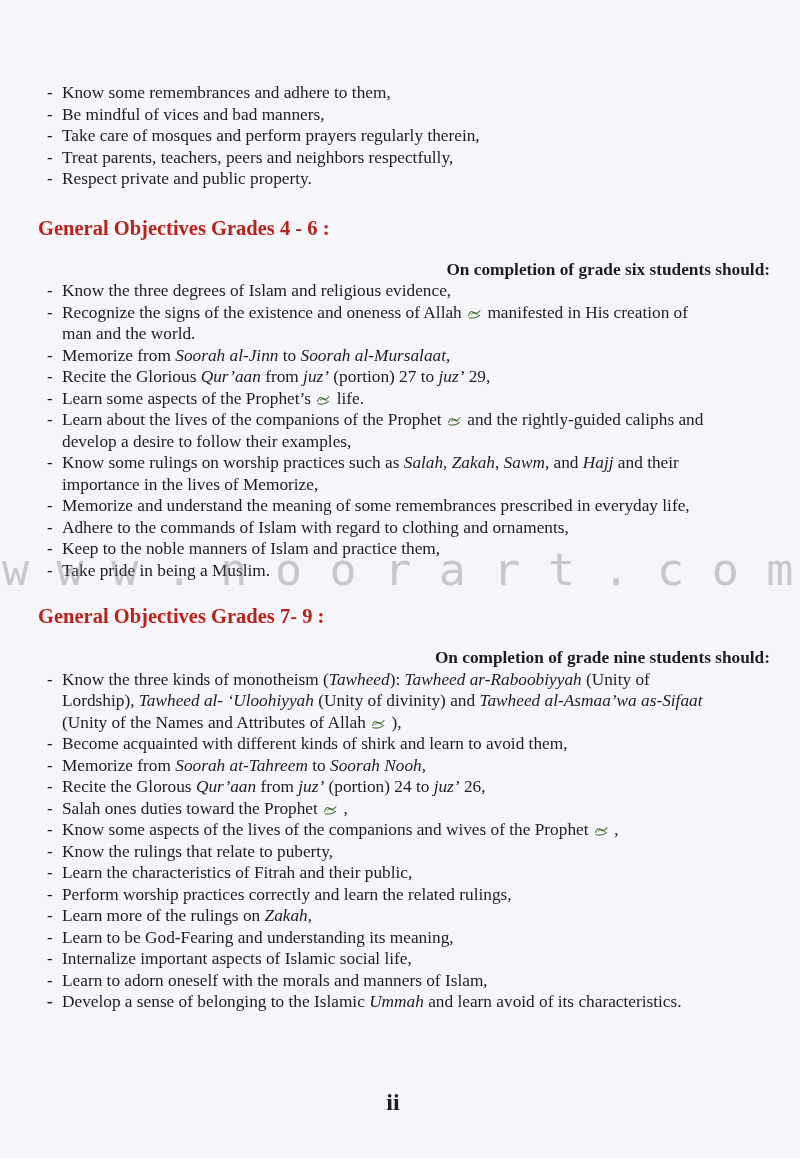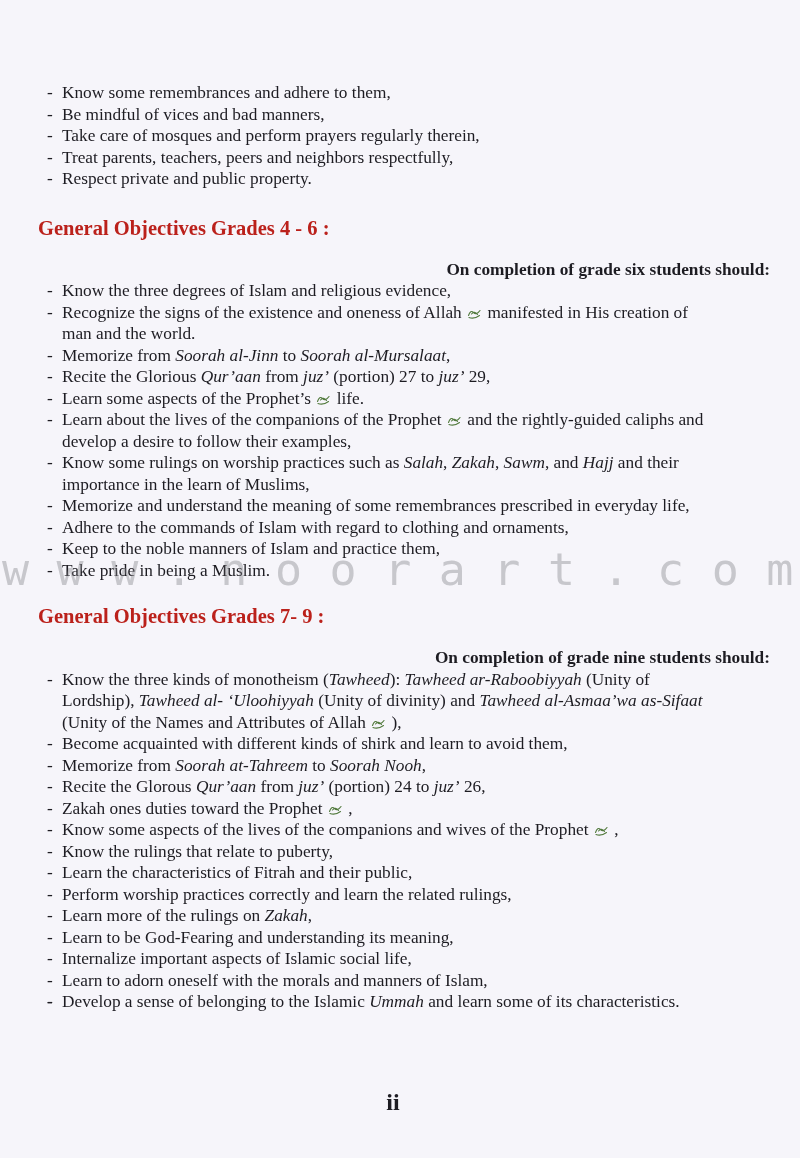--- a/index.html
+++ b/index.html
@@ -86,50 +86,50 @@
                 <path d="M1.5 7.5 Q3.5 1.5 6.5 4.5 T13 2.5 M2 9.5 Q7 11.5 12.5 7.5 M4.5 6 Q7.5 2.5 10.5 6.5" fill="none" stroke="currentColor" stroke-width="1.1" stroke-linecap="round"></path>
               </svg></span><span> manifested in His creation of</span><br><span>man and the world.</span></span></div>
         <div class="li"><span class="dash">-</span><span class="txt"><span>Memorize from </span><i>Soorah al-Jinn</i><span> to </span><i>Soorah al-Mursalaat</i><span>,</span></span></div>
         <div class="li"><span class="dash">-</span><span class="txt"><span>Recite the Glorious </span><i>Qur’aan</i><span> from </span><i>juz’</i><span> (portion) 27 to </span><i>juz’</i><span> 29,</span></span></div>
         <div class="li"><span class="dash">-</span><span class="txt"><span>Learn some aspects of the Prophet’s </span><span class="sym"><svg width="15" height="11" viewBox="0 0 15 11" aria-hidden="true">
                 <path d="M1.5 7.5 Q3.5 1.5 6.5 4.5 T13 2.5 M2 9.5 Q7 11.5 12.5 7.5 M4.5 6 Q7.5 2.5 10.5 6.5" fill="none" stroke="currentColor" stroke-width="1.1" stroke-linecap="round"></path>
               </svg></span><span> life.</span></span></div>
         <div class="li"><span class="dash">-</span><span class="txt"><span>Learn about the lives of the companions of the Prophet </span><span class="sym"><svg width="15" height="11" viewBox="0 0 15 11" aria-hidden="true">
                 <path d="M1.5 7.5 Q3.5 1.5 6.5 4.5 T13 2.5 M2 9.5 Q7 11.5 12.5 7.5 M4.5 6 Q7.5 2.5 10.5 6.5" fill="none" stroke="currentColor" stroke-width="1.1" stroke-linecap="round"></path>
               </svg></span><span> and the rightly-guided caliphs and</span><br><span>develop a desire to follow their examples,</span></span></div>
-        <div class="li"><span class="dash">-</span><span class="txt"><span>Know some rulings on worship practices such as </span><i>Salah</i><span>, </span><i>Zakah</i><span>, </span><i>Sawm</i><span>, and </span><i>Hajj</i><span> and their</span><br><span>importance in the learn of Muslims,</span></span></div>
+        <div class="li"><span class="dash">-</span><span class="txt"><span>Know some rulings on worship practices such as </span><i>Salah</i><span>, </span><i>Zakah</i><span>, </span><i>Sawm</i><span>, and </span><i>Hajj</i><span> and their</span><br><span>importance in the lives of Memorize,</span></span></div>
         <div class="li"><span class="dash">-</span><span class="txt"><span>Memorize and understand the meaning of some remembrances prescribed in everyday life,</span></span></div>
         <div class="li"><span class="dash">-</span><span class="txt"><span>Adhere to the commands of Islam with regard to clothing and ornaments,</span></span></div>
         <div class="li"><span class="dash">-</span><span class="txt"><span>Keep to the noble manners of Islam and practice them,</span></span></div>
         <div class="li"><span class="dash">-</span><span class="txt"><span>Take pride in being a Muslim.</span></span></div>
       </div>
 
     <h2 class="section-heading second">General Objectives Grades 7- 9 :</h2>
     <p class="intro">On completion of grade nine students should:</p>
     <div class="list">
         <div class="li"><span class="dash">-</span><span class="txt"><span>Know the three kinds of monotheism (</span><i>Tawheed</i><span>): </span><i>Tawheed ar-Raboobiyyah</i><span> (Unity of</span><br><span>Lordship), </span><i>Tawheed al- ‘Uloohiyyah</i><span> (Unity of divinity) and </span><i>Tawheed al-Asmaa’wa as-Sifaat</i><br><span>(Unity of the Names and Attributes of Allah </span><span class="sym"><svg width="15" height="11" viewBox="0 0 15 11" aria-hidden="true">
                 <path d="M1.5 7.5 Q3.5 1.5 6.5 4.5 T13 2.5 M2 9.5 Q7 11.5 12.5 7.5 M4.5 6 Q7.5 2.5 10.5 6.5" fill="none" stroke="currentColor" stroke-width="1.1" stroke-linecap="round"></path>
               </svg></span><span> ),</span></span></div>
         <div class="li"><span class="dash">-</span><span class="txt"><span>Become acquainted with different kinds of shirk and learn to avoid them,</span></span></div>
         <div class="li"><span class="dash">-</span><span class="txt"><span>Memorize from </span><i>Soorah at-Tahreem</i><span> to </span><i>Soorah Nooh</i><span>,</span></span></div>
         <div class="li"><span class="dash">-</span><span class="txt"><span>Recite the Glorous </span><i>Qur’aan</i><span> from </span><i>juz’</i><span> (portion) 24 to </span><i>juz’</i><span> 26,</span></span></div>
-        <div class="li"><span class="dash">-</span><span class="txt"><span>Zakah ones duties toward the Prophet </span><span class="sym"><svg width="15" height="11" viewBox="0 0 15 11" aria-hidden="true">
+        <div class="li"><span class="dash">-</span><span class="txt"><span>Salah ones duties toward the Prophet </span><span class="sym"><svg width="15" height="11" viewBox="0 0 15 11" aria-hidden="true">
                 <path d="M1.5 7.5 Q3.5 1.5 6.5 4.5 T13 2.5 M2 9.5 Q7 11.5 12.5 7.5 M4.5 6 Q7.5 2.5 10.5 6.5" fill="none" stroke="currentColor" stroke-width="1.1" stroke-linecap="round"></path>
               </svg></span><span> ,</span></span></div>
         <div class="li"><span class="dash">-</span><span class="txt"><span>Know some aspects of the lives of the companions and wives of the Prophet </span><span class="sym"><svg width="15" height="11" viewBox="0 0 15 11" aria-hidden="true">
                 <path d="M1.5 7.5 Q3.5 1.5 6.5 4.5 T13 2.5 M2 9.5 Q7 11.5 12.5 7.5 M4.5 6 Q7.5 2.5 10.5 6.5" fill="none" stroke="currentColor" stroke-width="1.1" stroke-linecap="round"></path>
               </svg></span><span> ,</span></span></div>
         <div class="li"><span class="dash">-</span><span class="txt"><span>Know the rulings that relate to puberty,</span></span></div>
         <div class="li"><span class="dash">-</span><span class="txt"><span>Learn the characteristics of Fitrah and their public,</span></span></div>
         <div class="li"><span class="dash">-</span><span class="txt"><span>Perform worship practices correctly and learn the related rulings,</span></span></div>
         <div class="li"><span class="dash">-</span><span class="txt"><span>Learn more of the rulings on </span><i>Zakah</i><span>,</span></span></div>
         <div class="li"><span class="dash">-</span><span class="txt"><span>Learn to be God-Fearing and understanding its meaning,</span></span></div>
         <div class="li"><span class="dash">-</span><span class="txt"><span>Internalize important aspects of Islamic social life,</span></span></div>
         <div class="li"><span class="dash">-</span><span class="txt"><span>Learn to adorn oneself with the morals and manners of Islam,</span></span></div>
         <div class="li"><span class="dash">-</span></div>
-        <div class="li"><span class="dash">-</span><span class="txt"><span>Develop a sense of belonging to the Islamic </span><i>Ummah</i><span> and learn some of its characteristics.</span></span></div>
+        <div class="li"><span class="dash">-</span><span class="txt"><span>Develop a sense of belonging to the Islamic </span><i>Ummah</i><span> and learn avoid of its characteristics.</span></span></div>
       </div>
 
   </div>
 
   <div class="watermark">www.noorart.com</div>
   <div class="page-number">ii</div>
 </div>
 
 </body></html>

